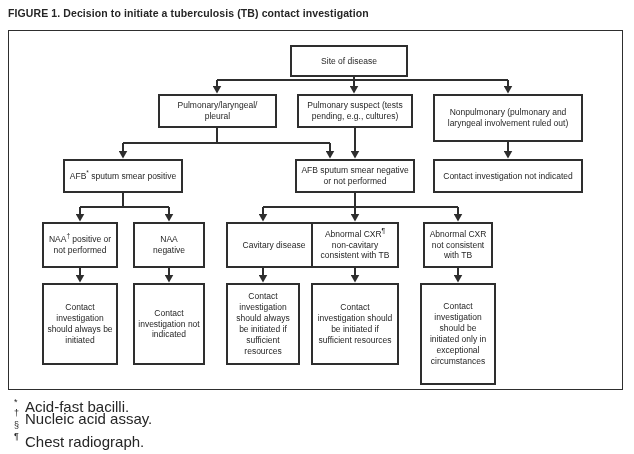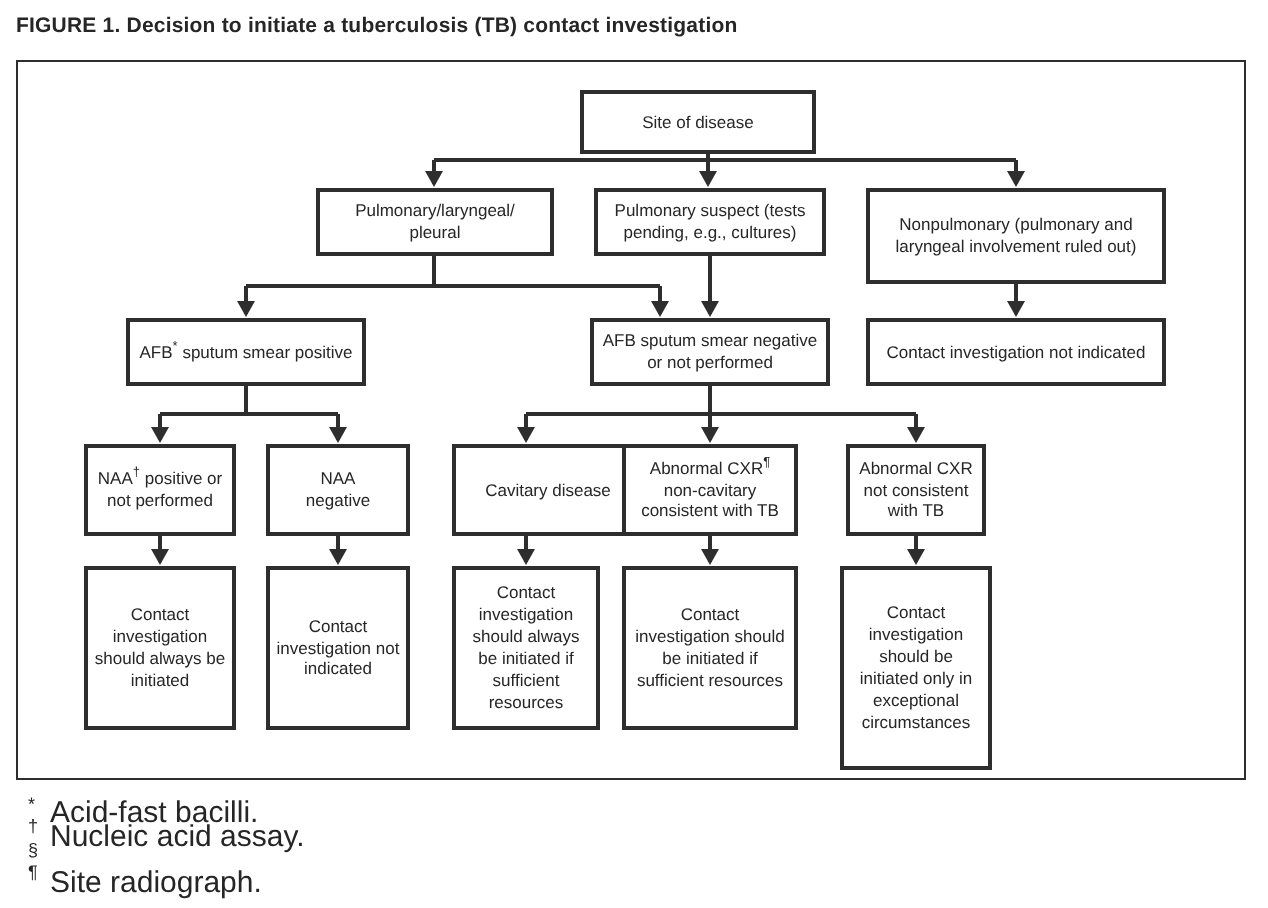--- a/index.html
+++ b/index.html
@@ -142,15 +142,15 @@
   </div>
   <div class="footnote-row">
     <span class="footnote-symbol">†</span>
     <span class="footnote-text">Nucleic acid assay.</span>
   </div>
   <div class="footnote-row">
     <span class="footnote-symbol">§</span>
   </div>
   <div class="footnote-row">
     <span class="footnote-symbol">¶</span>
-    <span class="footnote-text">Site radiograph.</span>
+    <span class="footnote-text">Chest radiograph.</span>
   </div>
 </div>
 
 </body></html>

